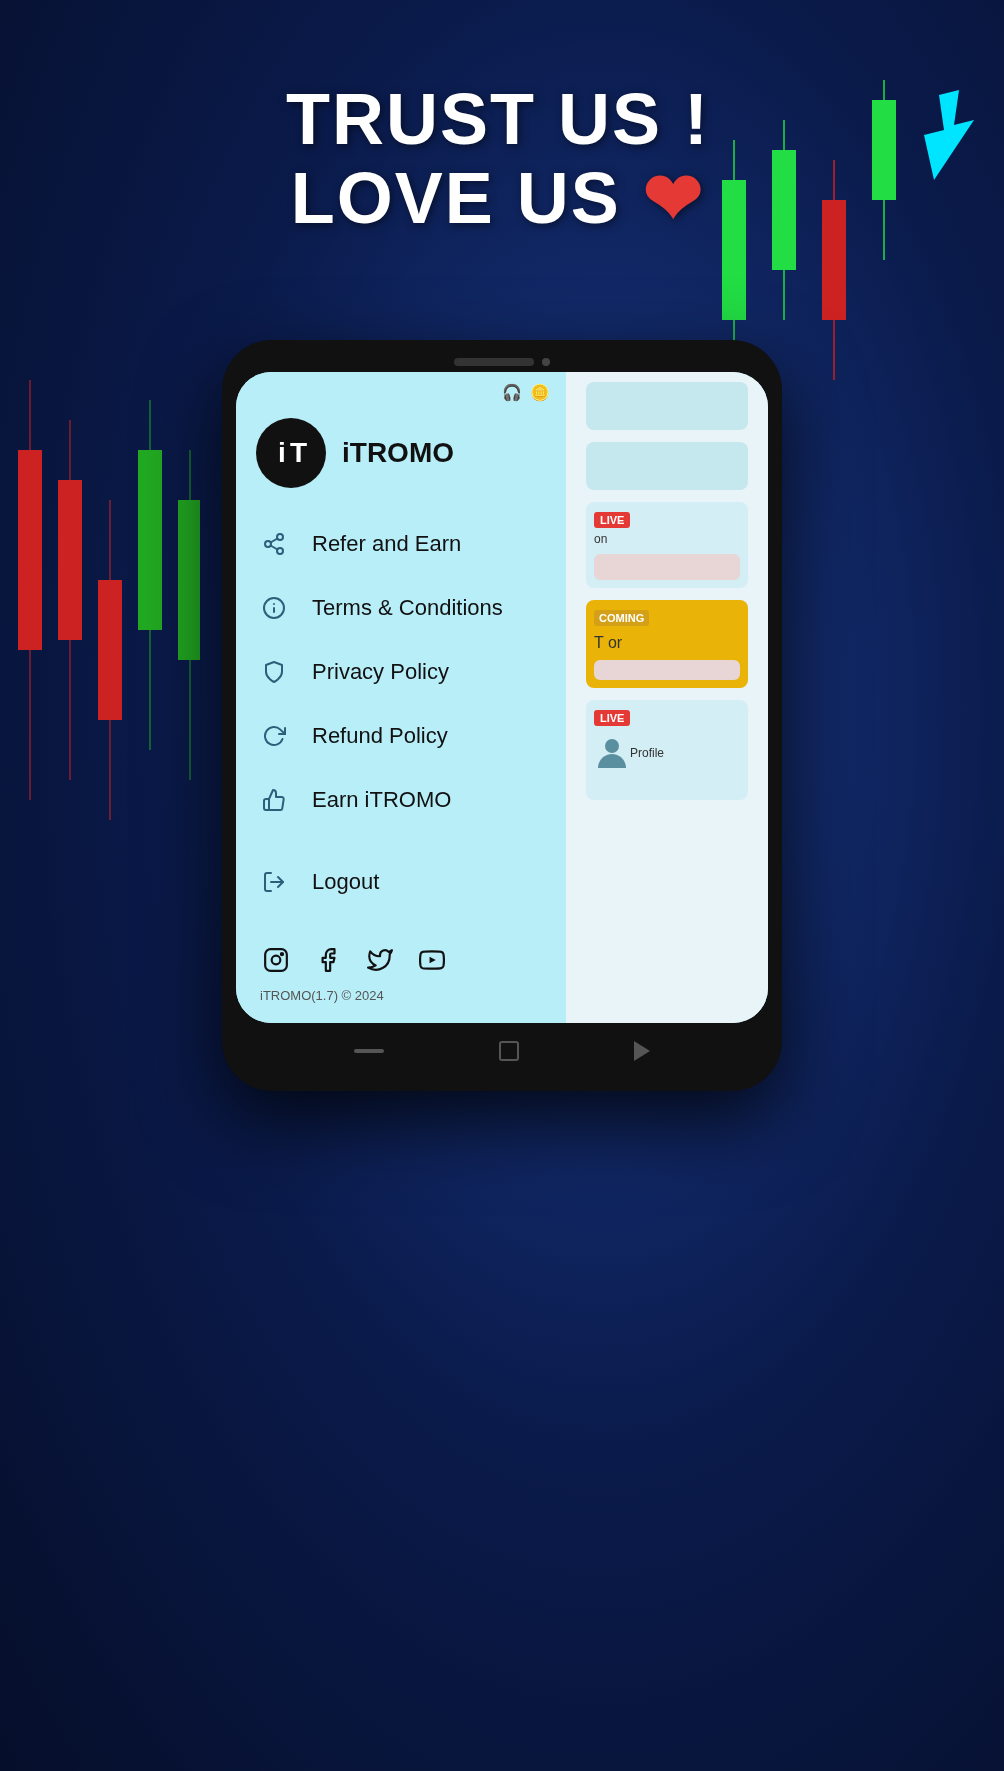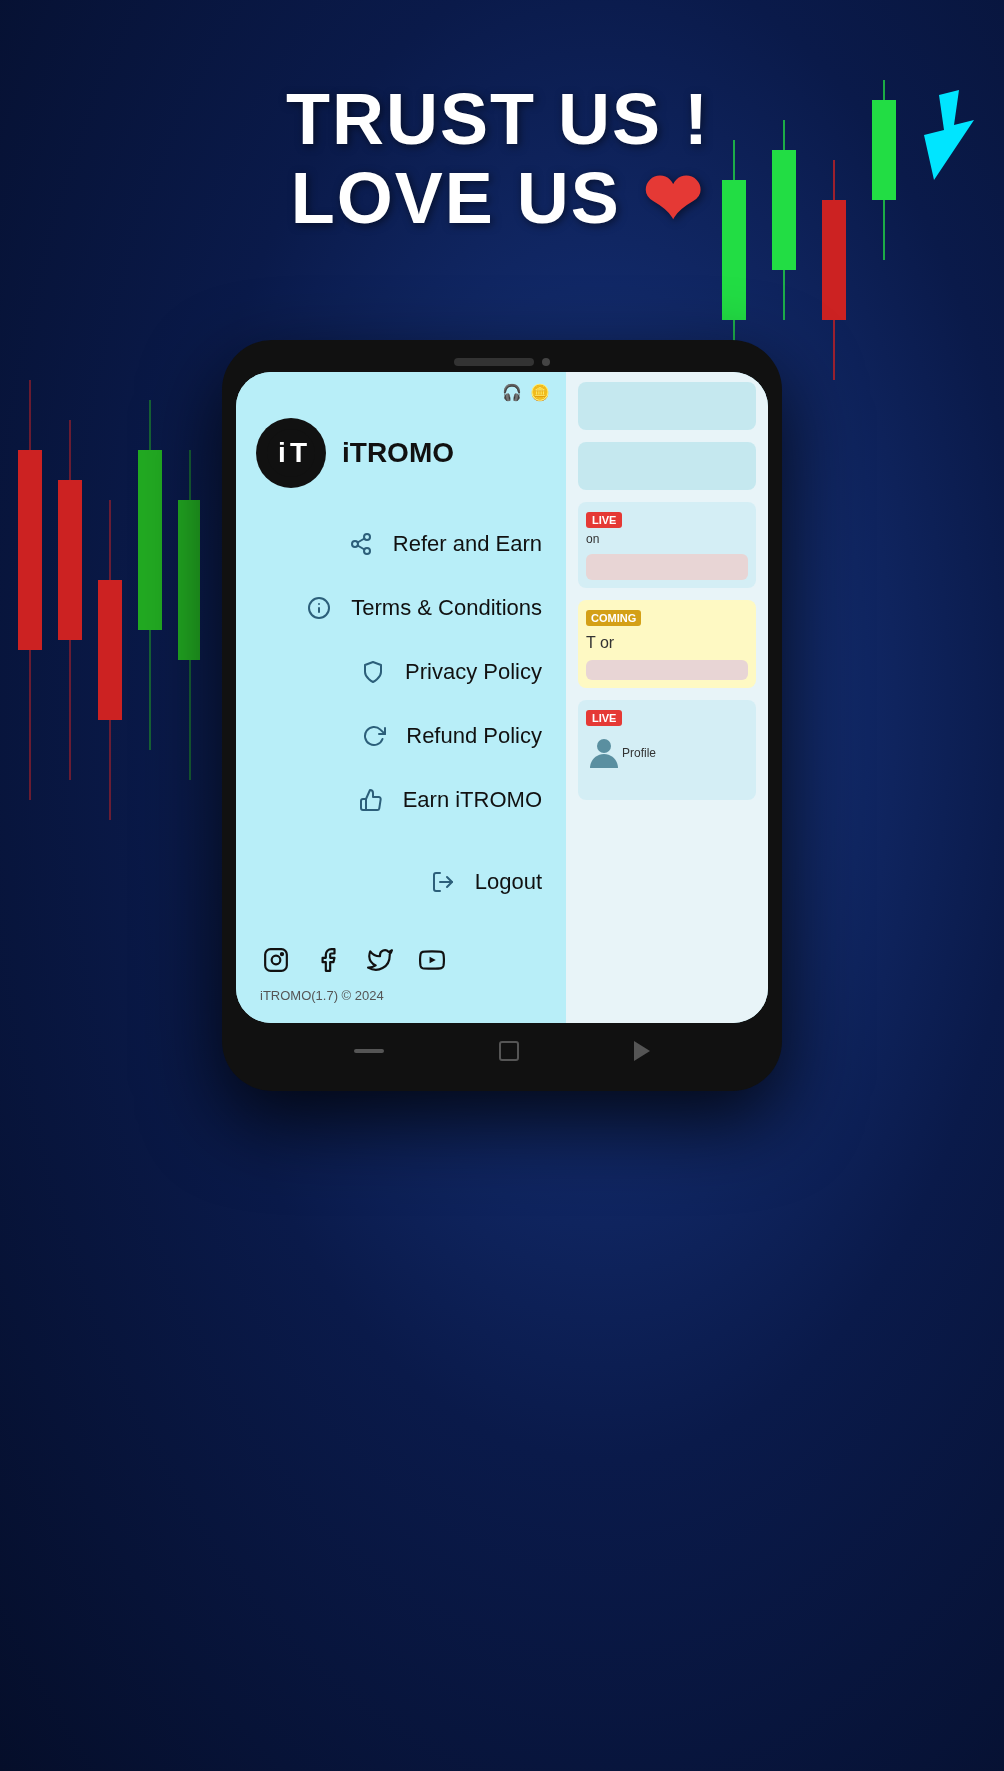--- a/index.html
+++ b/index.html
@@ -152,24 +152,23 @@
     }
 
     
     .menu-items {
       padding: 8px 0;
       flex: 1;
     }
     .menu-item {
       display: flex;
       align-items: center;
-      gap: 18px;
+      gap: 24px;
       padding: 18px 24px;
       cursor: pointer;
-      justify-content: flex-end;
     }
     .menu-icon {
       width: 28px;
       height: 28px;
       display: flex;
       align-items: center;
       justify-content: center;
       color: #2c5f7a;
       font-size: 22px;
       flex-shrink: 0;
@@ -212,21 +211,21 @@
 
     
     .right-panel {
       flex: 1;
       background: #e8f4f8;
       position: relative;
       overflow: hidden;
     }
 
     .right-content {
-      padding: 10px 12px;
+      padding: 10px 20px;
       display: flex;
       flex-direction: column;
       gap: 8px;
     }
 
     
     .phone-bottom {
       display: flex;
       justify-content: space-around;
       align-items: center;
@@ -457,21 +456,21 @@
 
           <div style="background:#c5e8ef; border-radius:8px; height:48px; margin-bottom:4px;"></div>
           <div style="background:#c5e8ef; border-radius:8px; height:48px; margin-bottom:4px;"></div>
 
           <div style="background:#d4eef5; border-radius:8px; padding:8px; position:relative; margin-bottom:4px; min-height:80px;">
             <span style="background:#e53935; color:white; font-size:11px; font-weight:bold; padding:2px 6px; border-radius:3px;">LIVE</span>
             <div style="font-size:12px; color:#333; margin-top:4px;">on</div>
             <div style="background:#e8d5d5; border-radius:6px; height:26px; margin-top:8px;"></div>
           </div>
 
-          <div style="background:#fef9c3; border-radius:8px; padding:8px; position:relative; margin-bottom:4px; min-height:80px;">
+          <div style="background:#eab308; border-radius:8px; padding:8px; position:relative; margin-bottom:4px; min-height:80px;">
             <span style="background:#d4a017; color:white; font-size:11px; font-weight:bold; padding:2px 5px; border-radius:3px;">COMING</span>
             <div style="font-size:16px; color:#333; margin-top:8px;">T or</div>
             <div style="background:#e8d5d5; border-radius:6px; height:20px; margin-top:8px;"></div>
           </div>
 
           <div style="background:#d4eef5; border-radius:8px; padding:8px; position:relative; margin-bottom:4px; min-height:100px;">
             <span style="background:#e53935; color:white; font-size:11px; font-weight:bold; padding:2px 6px; border-radius:3px;">LIVE</span>
             <div style="display:flex; flex-direction:row; align-items:center; margin-top:8px;">
 
               <svg width="36" height="36" viewBox="0 0 36 36" fill="none">

